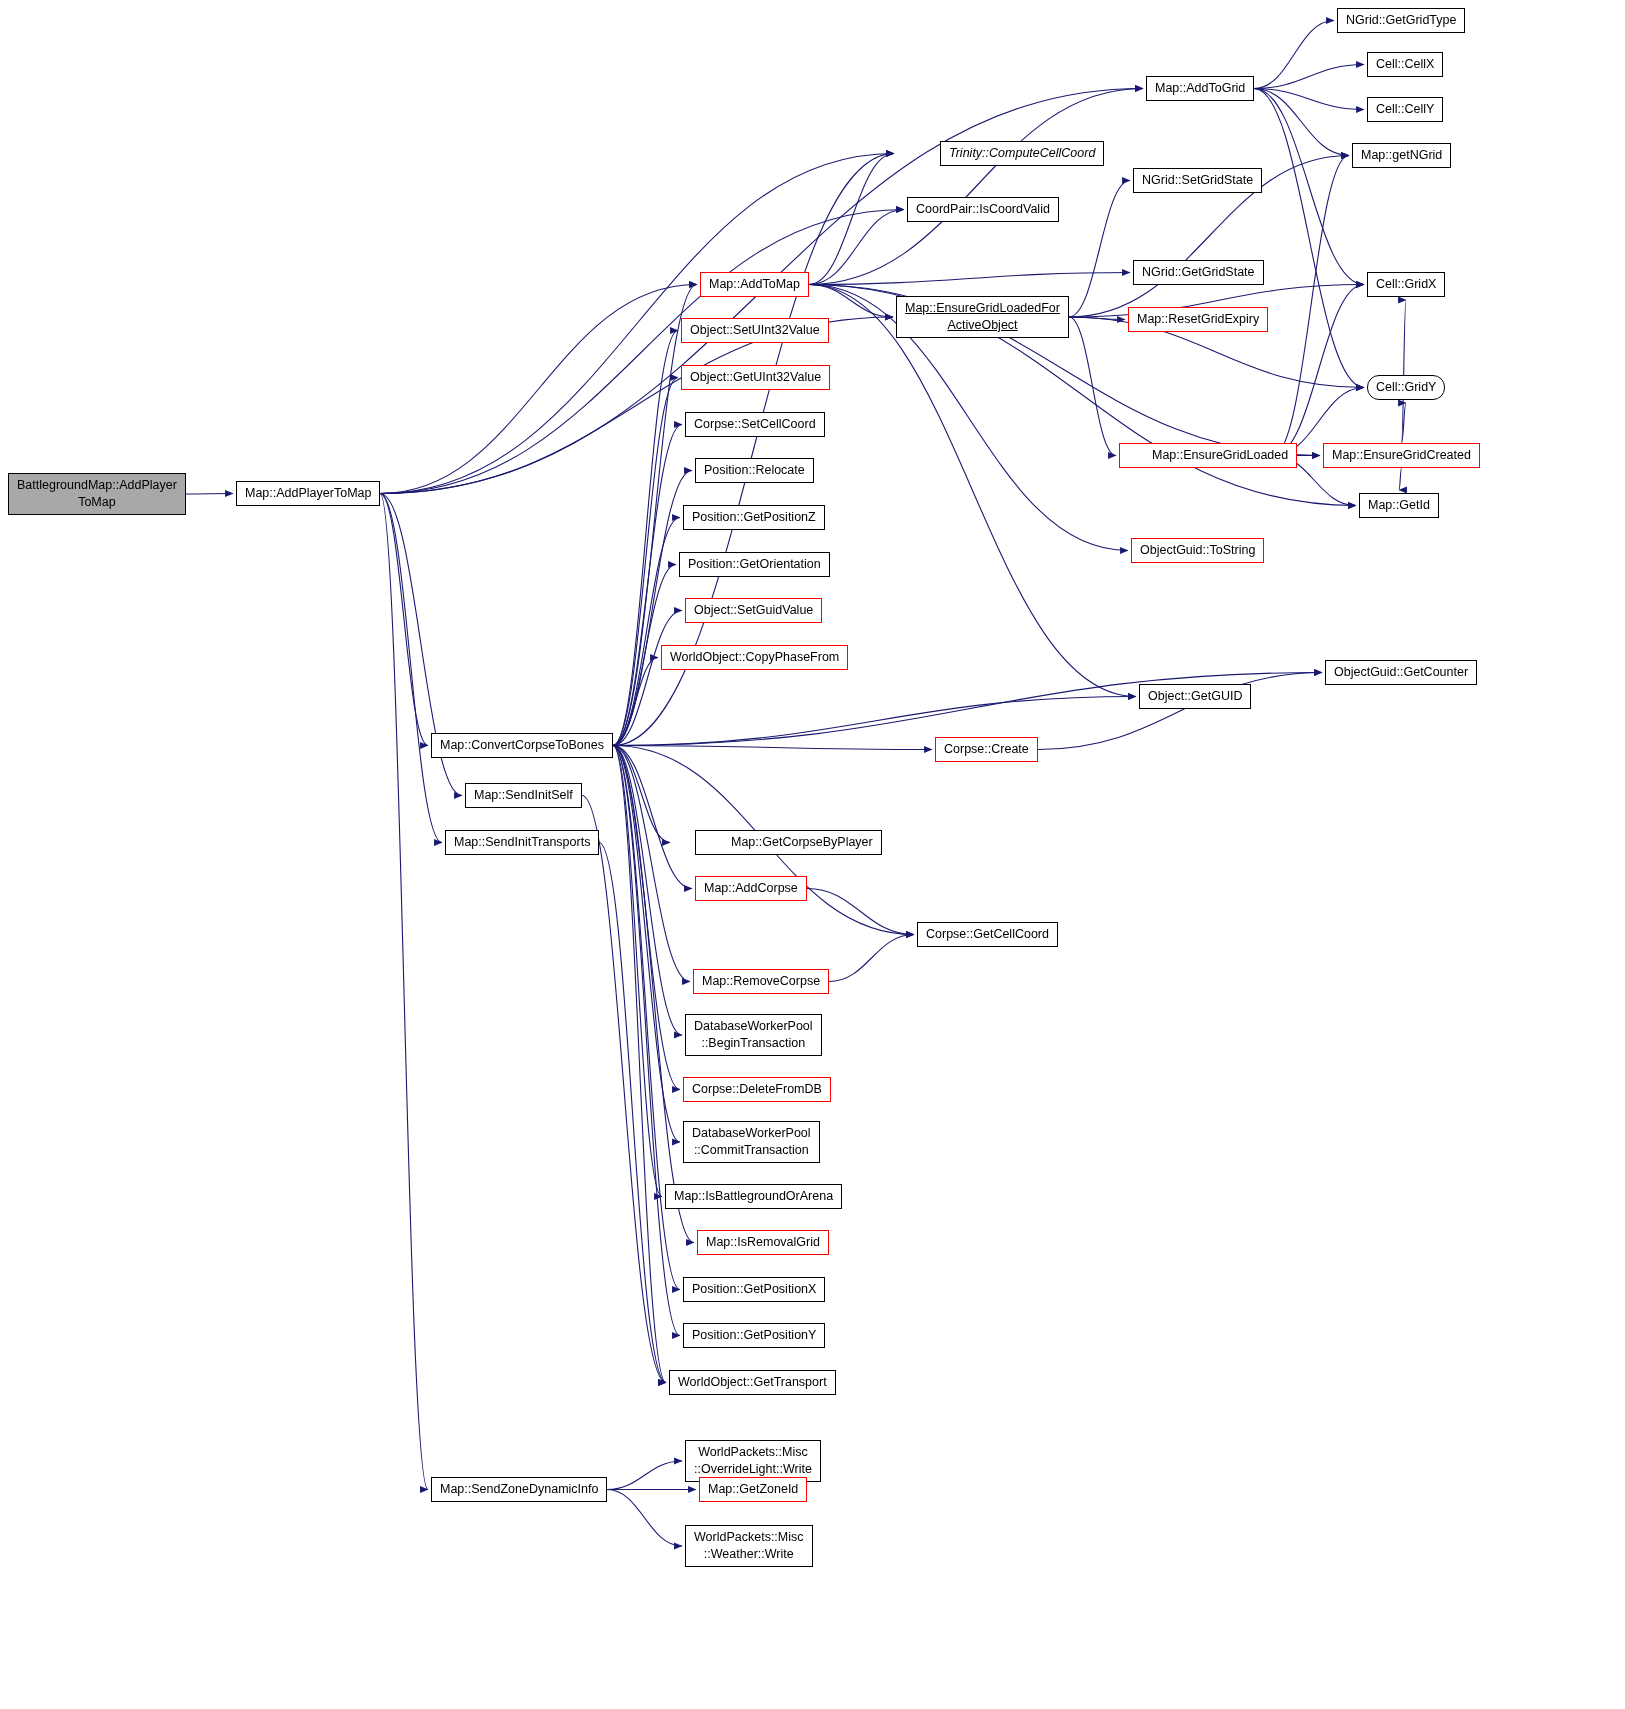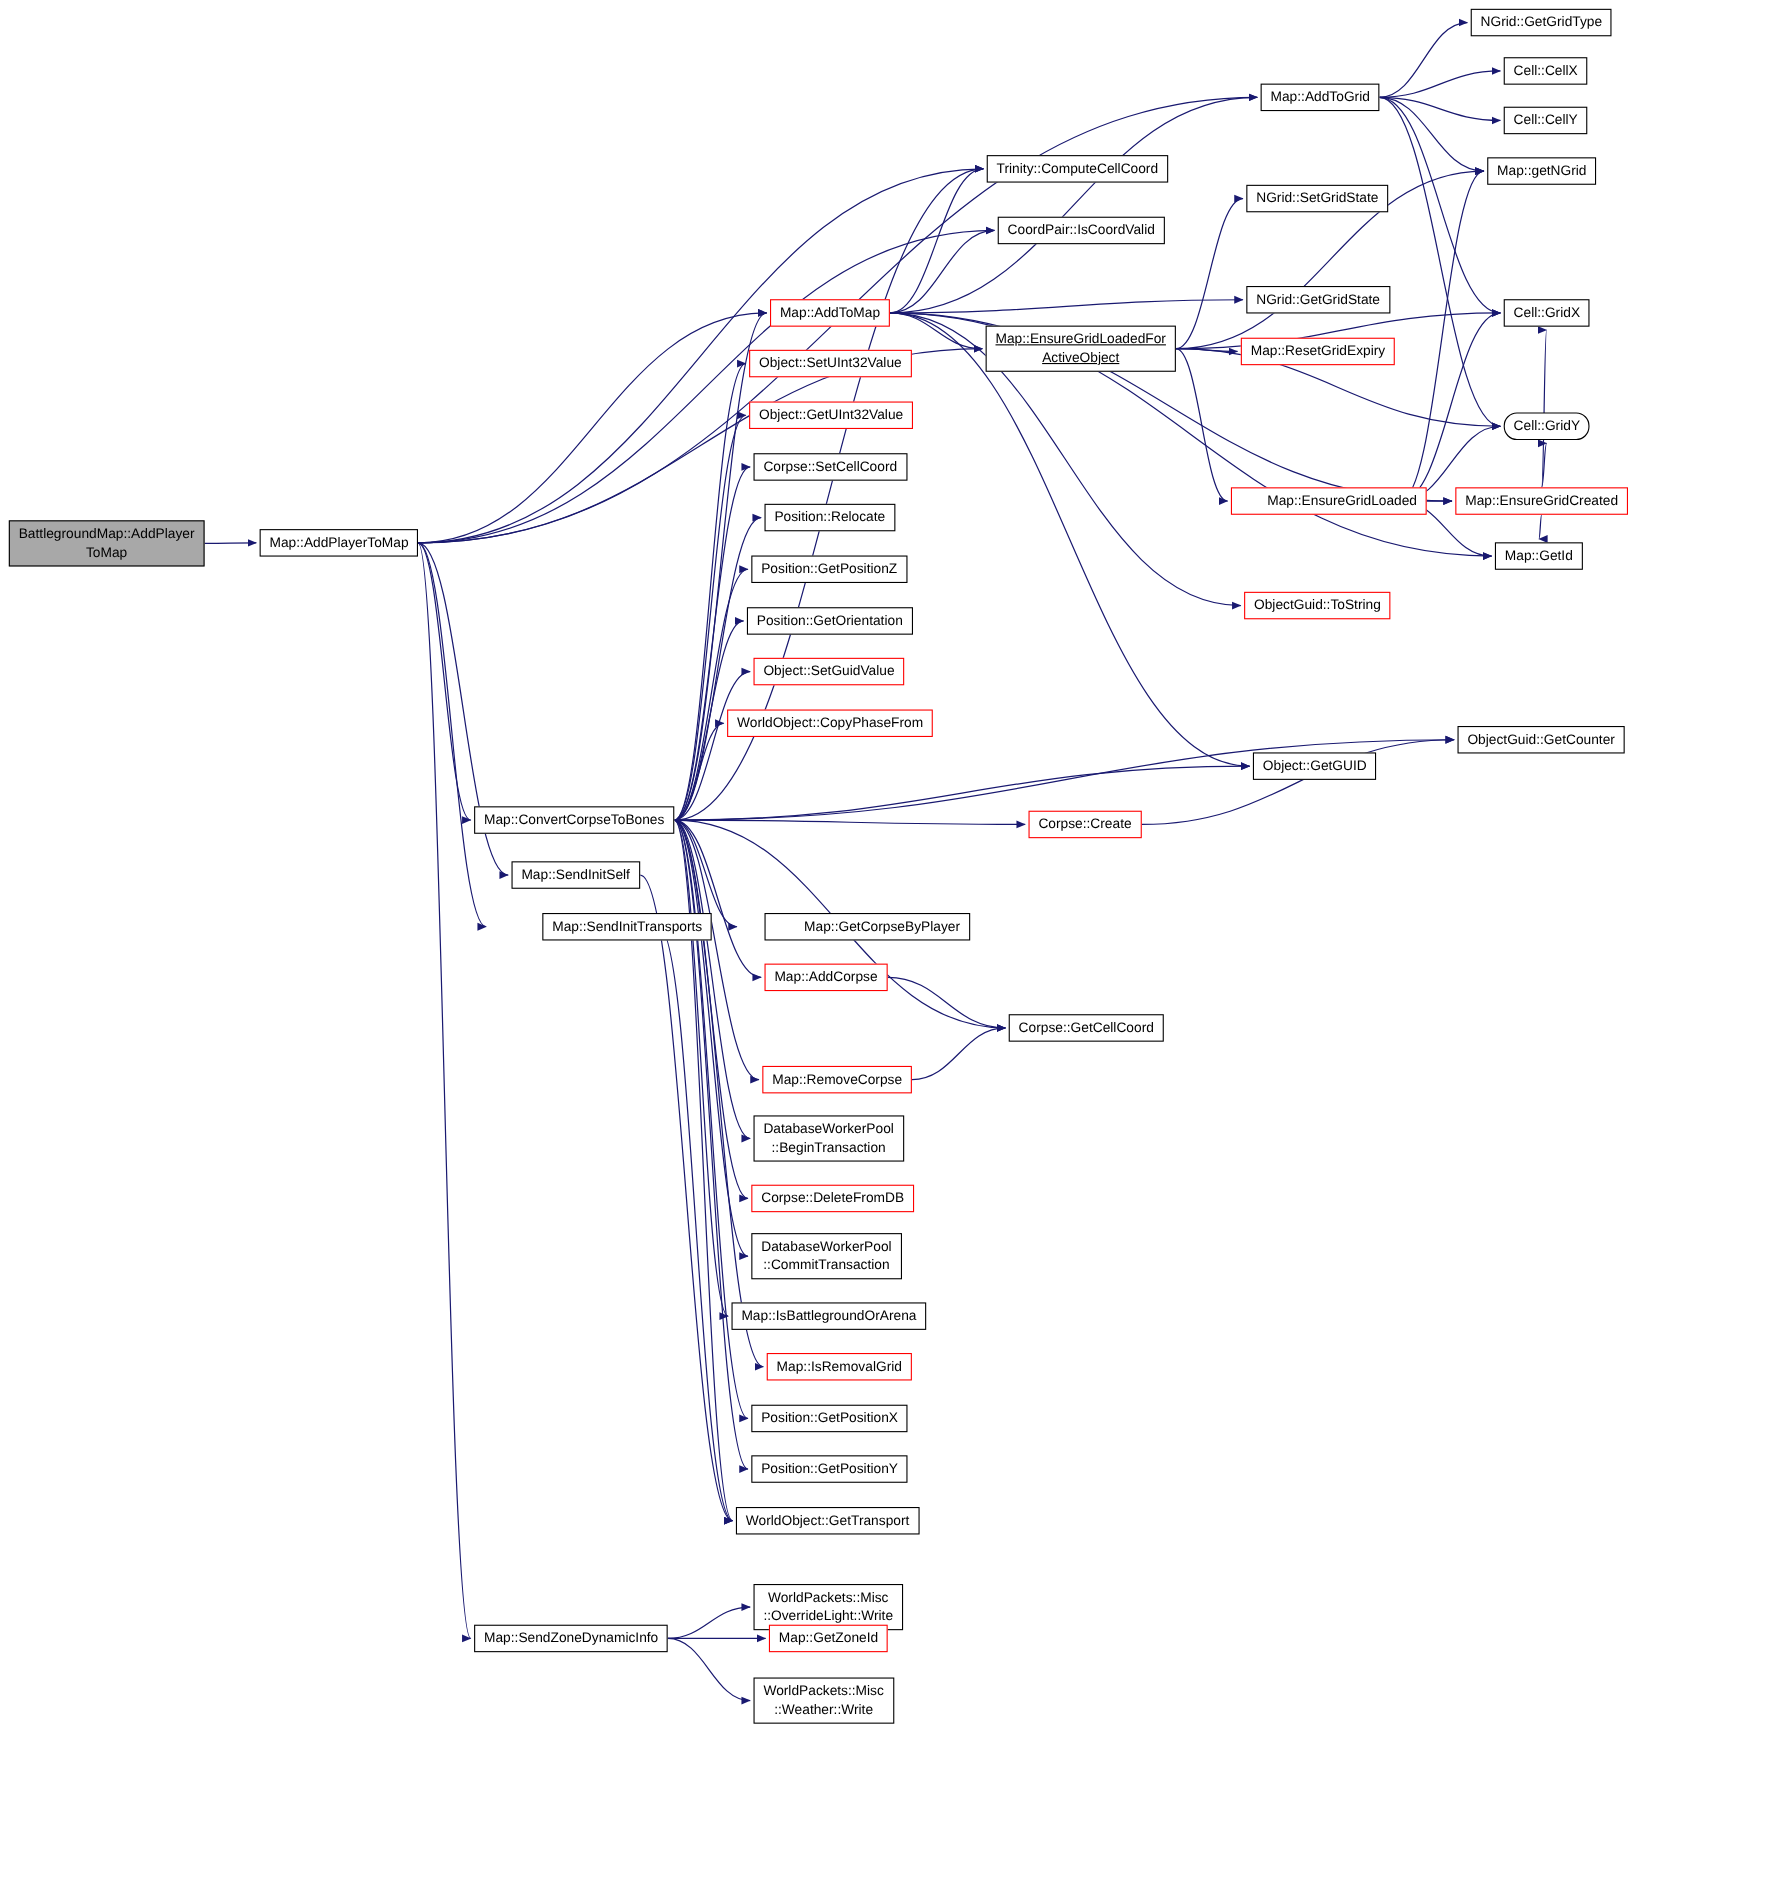--- a/index.html
+++ b/index.html
@@ -114,21 +114,21 @@
     </svg>
 
 <div class="node start" style="left: 8px; top: 473px;">BattlegroundMap::AddPlayer
 ToMap</div>
     <div class="node" style="left: 236px; top: 481px;">Map::AddPlayerToMap</div>
     <div class="node" style="left: 1146px; top: 76px;">Map::AddToGrid</div>
     <div class="node" style="left: 1337px; top: 8px;">NGrid::GetGridType</div>
     <div class="node" style="left: 1367px; top: 52px;">Cell::CellX</div>
     <div class="node" style="left: 1367px; top: 97px;">Cell::CellY</div>
     <div class="node" style="left: 1352px; top: 143px;">Map::getNGrid</div>
-    <div class="node" style="left: 897px; top: 141px;">Trinity::ComputeCellCoord</div>
+    <div class="node" style="left: 940px; top: 141px; font-style: italic;">Trinity::ComputeCellCoord</div>
     <div class="node" style="left: 907px; top: 197px;">CoordPair::IsCoordValid</div>
     <div class="node" style="left: 1133px; top: 168px;">NGrid::SetGridState</div>
     <div class="node red" style="left: 700px; top: 272px;">Map::AddToMap</div>
     <div class="node" style="left: 1133px; top: 260px;">NGrid::GetGridState</div>
     <div class="node" style="left: 896px; top: 296px; text-decoration: underline;">Map::EnsureGridLoadedFor
 ActiveObject</div>
     <div class="node red" style="left: 1128px; top: 307px;">Map::ResetGridExpiry</div>
     <div class="node" style="left: 1367px; top: 272px;">Cell::GridX</div>
     <div class="node" style="left: 1367px; top: 375px; border-radius: 12px;">Cell::GridY</div>
     <div class="node red" style="left: 1119px; top: 443px; padding-left: 32px;">Map::EnsureGridLoaded</div>
@@ -141,21 +141,21 @@
     <div class="node" style="left: 695px; top: 458px;">Position::Relocate</div>
     <div class="node" style="left: 683px; top: 505px;">Position::GetPositionZ</div>
     <div class="node" style="left: 679px; top: 552px;">Position::GetOrientation</div>
     <div class="node red" style="left: 685px; top: 598px;">Object::SetGuidValue</div>
     <div class="node red" style="left: 661px; top: 645px;">WorldObject::CopyPhaseFrom</div>
     <div class="node" style="left: 1139px; top: 684px;">Object::GetGUID</div>
     <div class="node" style="left: 1325px; top: 660px;">ObjectGuid::GetCounter</div>
     <div class="node" style="left: 431px; top: 733px;">Map::ConvertCorpseToBones</div>
     <div class="node red" style="left: 935px; top: 737px;">Corpse::Create</div>
     <div class="node" style="left: 465px; top: 783px;">Map::SendInitSelf</div>
-    <div class="node" style="left: 445px; top: 830px; margin-left: 48px;">Map::SendInitTransports</div>
+    <div class="node" style="left: 445px; top: 830px;">Map::SendInitTransports</div>
     <div class="node" style="left: 695px; top: 830px; padding-left: 35px;">Map::GetCorpseByPlayer</div>
     <div class="node red" style="left: 695px; top: 876px;">Map::AddCorpse</div>
     <div class="node" style="left: 917px; top: 922px;">Corpse::GetCellCoord</div>
     <div class="node red" style="left: 693px; top: 969px;">Map::RemoveCorpse</div>
     <div class="node" style="left: 685px; top: 1014px;">DatabaseWorkerPool
 ::BeginTransaction</div>
     <div class="node red" style="left: 683px; top: 1077px;">Corpse::DeleteFromDB</div>
     <div class="node" style="left: 683px; top: 1121px;">DatabaseWorkerPool
 ::CommitTransaction</div>
     <div class="node" style="left: 665px; top: 1184px;">Map::IsBattlegroundOrArena</div>

